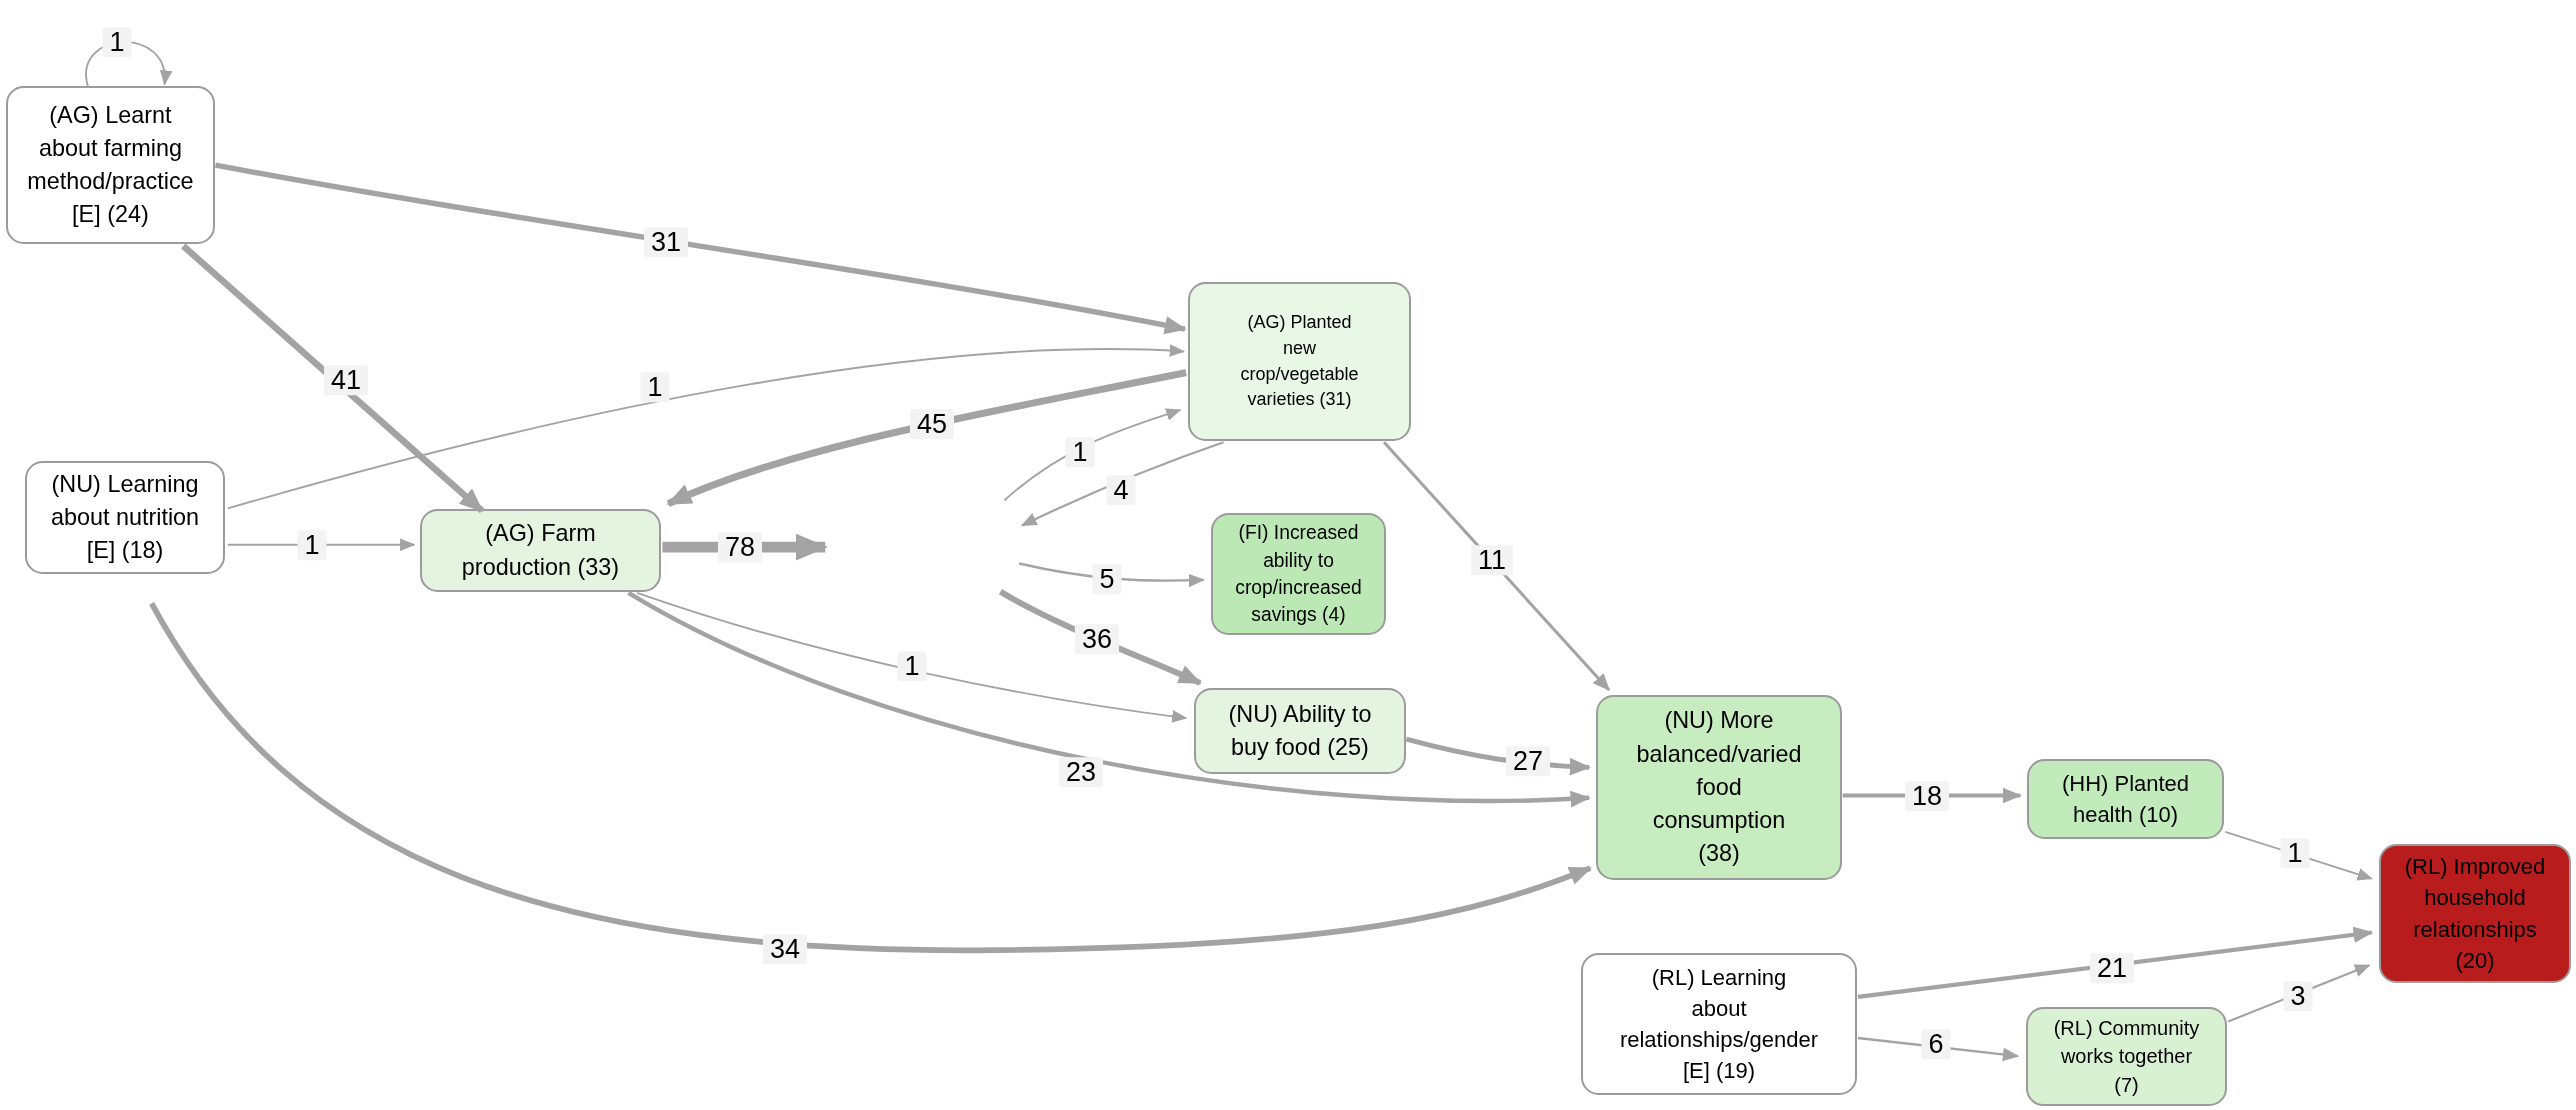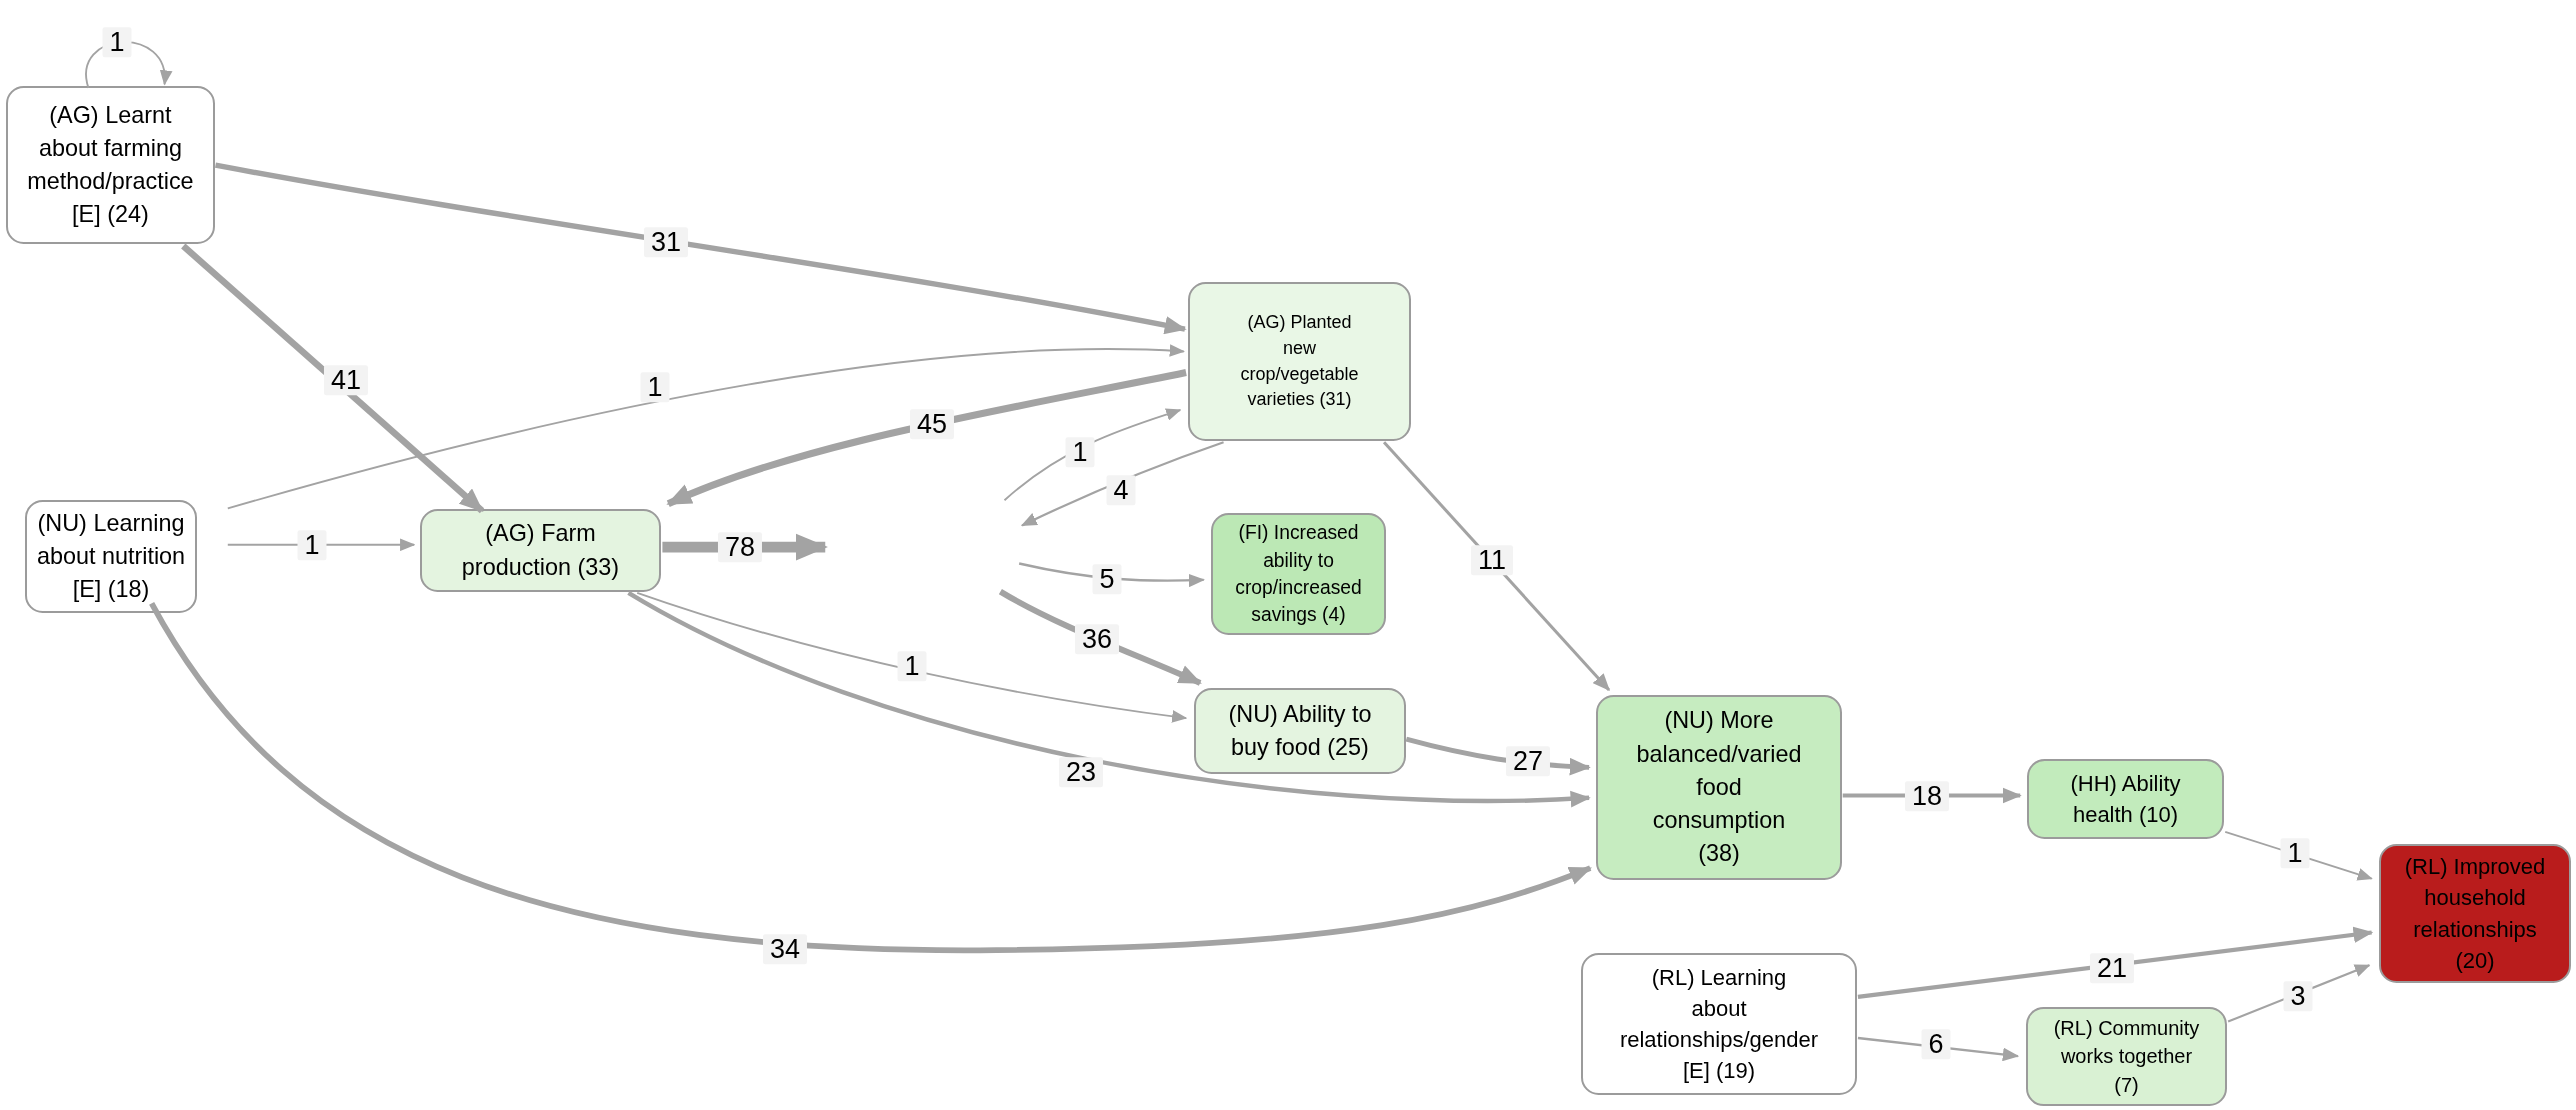--- a/index.html
+++ b/index.html
@@ -106,21 +106,21 @@
       <path d="M 3171,1702 L 4048,1592" fill="none" stroke="#a3a3a3" stroke-width="7.2" marker-end="url(#arrow18)"></path>
       <path d="M 3171,1772 L 3444,1803" fill="none" stroke="#a3a3a3" stroke-width="4.2" marker-end="url(#arrow19)"></path>
       <path d="M 3803,1744 L 4044,1648" fill="none" stroke="#a3a3a3" stroke-width="3.6" marker-end="url(#arrow20)"></path>
     </svg>
 <div class="node" style="left: 5.9px; top: 86px; width: 209px; height: 158px; background: rgb(255, 255, 255); font-size: 23.4px; border-color: rgb(155, 155, 155);">
       <span>(AG) Learnt</span>
       <span>about farming</span>
       <span>method/practice</span>
       <span>[E] (24)</span>
     </div>
-    <div class="node" style="left: 25px; top: 500px; width: 172px; height: 113px; background: rgb(255, 255, 255); font-size: 23.4px; border-color: rgb(155, 155, 155);">
+    <div class="node" style="left: 25px; top: 461px; width: 200px; height: 113px; background: rgb(255, 255, 255); font-size: 23.4px; border-color: rgb(155, 155, 155);">
       <span>(NU) Learning</span>
       <span>about nutrition</span>
       <span>[E] (18)</span>
     </div>
     <div class="node" style="left: 420px; top: 509px; width: 241px; height: 83px; background: rgb(228, 244, 224); font-size: 23.4px; border-color: rgb(155, 155, 155);">
       <span>(AG) Farm</span>
       <span>production (33)</span>
     </div>
     <div class="node" style="left: 1188px; top: 282px; width: 223px; height: 159px; background: rgb(233, 247, 230); font-size: 18px; border-color: rgb(155, 155, 155);">
       <span>(AG) Planted</span>
@@ -139,21 +139,21 @@
       <span>buy food (25)</span>
     </div>
     <div class="node" style="left: 1596px; top: 695px; width: 246px; height: 185px; background: rgb(198, 236, 192); font-size: 23.4px; border-color: rgb(155, 155, 155);">
       <span>(NU) More</span>
       <span>balanced/varied</span>
       <span>food</span>
       <span>consumption</span>
       <span>(38)</span>
     </div>
     <div class="node" style="left: 2027px; top: 759px; width: 197px; height: 80px; background: rgb(194, 235, 188); font-size: 22px; border-color: rgb(155, 155, 155);">
-      <span>(HH) Ability</span>
+      <span>(HH) Planted</span>
       <span>health (10)</span>
     </div>
     <div class="node" style="left: 2379px; top: 844px; width: 192px; height: 139px; background: #b91c1c; font-size: 22px; border-color: rgb(155, 155, 155);">
       <span>(RL) Improved</span>
       <span>household</span>
       <span>relationships</span>
       <span>(20)</span>
     </div>
     <div class="node" style="left: 1581px; top: 953px; width: 276px; height: 142px; background: rgb(255, 255, 255); font-size: 22px; border-color: rgb(155, 155, 155);">
       <span>(RL) Learning</span>

